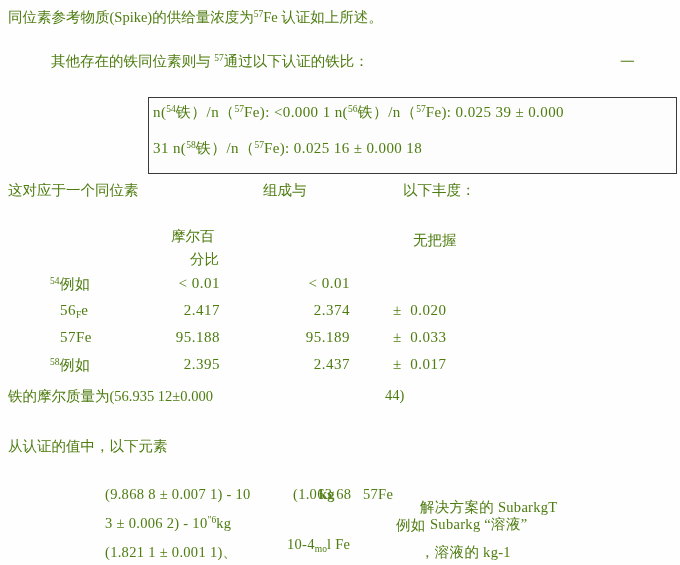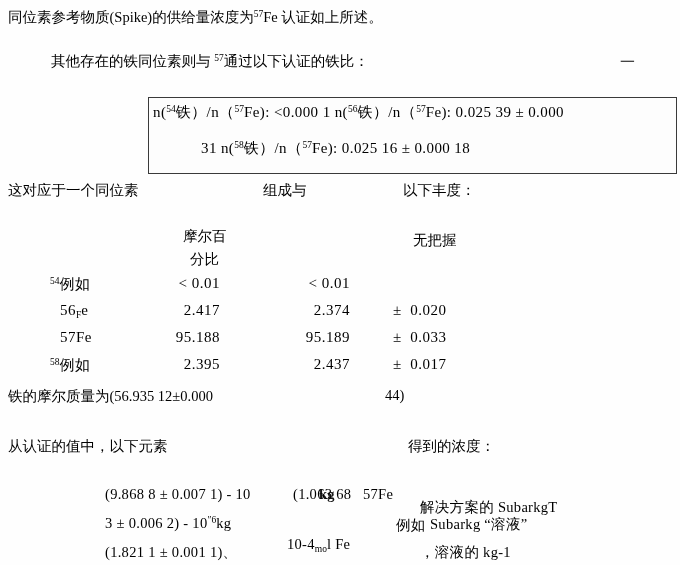--- a/index.html
+++ b/index.html
@@ -1,20 +1,20 @@
 <!DOCTYPE html>
 <html><head>
 <meta charset="utf-8">
 <style>
   html,body{margin:0;padding:0;background:#ffffff;}
   .page{
     position:relative;
     width:680px;height:565px;
     background:#fefefe;
-    color:#000000;
+    color:#4d7c0f;
     font-family:"Liberation Serif","DejaVu Serif",serif;
     font-size:14.5px;
     overflow:hidden;
   }
   .t{position:absolute;white-space:pre;}
   .sup{font-size:9.5px;position:relative;top:-5px;letter-spacing:0;}
   .sub{font-size:9.5px;position:relative;top:3px;letter-spacing:0;}
   .ratio-box{
     position:absolute;left:148px;top:97px;width:527px;height:75px;
     border:1px solid #3a3a3a;background:#fdfdfd;text-decoration:underline;
@@ -31,28 +31,28 @@
 
 <div class="page">
 
   <div class="t" style="left:8px;top:8px;"><span>同位素参考物质(Spike)的供给量浓度为</span><span class="sup">57</span><span>Fe 认证如上所述。</span></div>
 
   <div class="t" style="left:8px;top:52px;margin-left:43px;"><span>其他存在的铁同位素则与 </span><span class="sup">57</span><span>通过以下认证的铁比：</span></div>
   <div class="t dash" style="left:620px;top:53px;">一</div>
 
   <div class="ratio-box">
     <div class="t" style="left:4px;top:5px;"><span>n(</span><span class="sup">54</span><span>铁）/n（</span><span class="sup">57</span><span>Fe): &lt;0.000 1 n(</span><span class="sup">56</span><span>铁）/n（</span><span class="sup">57</span><span>Fe): 0.025 39 ± 0.000</span></div>
-    <div class="t" style="left:4px;top:41px;margin-left:48px;"><span>31 n(</span><span class="sup">58</span><span>铁）/n（</span><span class="sup">57</span><span>Fe): 0.025 16 ± 0.000 18</span></div>
+    <div class="t" style="left:4px;top:41px;"><span>31 n(</span><span class="sup">58</span><span>铁）/n（</span><span class="sup">57</span><span>Fe): 0.025 16 ± 0.000 18</span></div>
   </div>
 
   <div class="t" style="left:8px;top:181px;">这对应于一个同位素</div>
   <div class="t" style="left:263px;top:181px;">组成与</div>
   <div class="t" style="left:403px;top:181px;">以下丰度：</div>
 
-  <div class="t" style="left:183px;top:227px;">摩尔百</div>
+  <div class="t" style="left:171px;top:227px;">摩尔百</div>
   <div class="t" style="left:190px;top:250px;">分比</div>
   <div class="t" style="left:413px;top:231px;">无把握</div>
 
   <div>
     <div class="t tbl" style="left:50px;top:275px;"><span class="sup">54</span><span>例如</span></div>
     <div class="t tbl cell-r" style="left:115px;top:275px;">&lt; 0.01</div>
     <div class="t tbl cell-r" style="left:245px;top:275px;">&lt; 0.01</div>
     <div class="t tbl" style="left:393px;top:275px;"></div>
   </div>
 
@@ -74,21 +74,20 @@
     <div class="t tbl" style="left:50px;top:356px;"><span class="sup">58</span><span>例如</span></div>
     <div class="t tbl cell-r" style="left:115px;top:356px;">2.395</div>
     <div class="t tbl cell-r" style="left:245px;top:356px;">2.437</div>
     <div class="t tbl" style="left:393px;top:356px;">±  0.017</div>
   </div>
 
   <div class="t" style="left:8px;top:387px;">铁的摩尔质量为(56.935 12±0.000</div>
   <div class="t" style="left:385px;top:387px;">44)</div>
 
   <div class="t" style="left:8px;top:437px;">从认证的值中，以下元素</div>
-  <div class="t" style="left:408px;top:437px;">得到的浓度：</div>
 
   <div>
     <div class="t bottom" style="left:105px;top:486px;">(9.868 8 ± 0.007 1) - 10 </div>
     <div class="t bottom" style="left:293px;top:486px;">(1.063 68</div>
     <div class="t bottom overlapped" style="left:319px;top:486px;">kg</div>
     <div class="t bottom" style="left:363px;top:486px;">57Fe</div>
     <div class="t bottom" style="left:420px;top:486px;margin-top:12px;">解决方案的 SubarkgT</div>
 
     <div class="t bottom" style="left:105px;top:515px;"><span>3 ± 0.006 2) - 10</span><span class="sup">″6</span><span>kg</span></div>
     <div class="t bottom" style="left:396px;top:516px;">例如</div>

